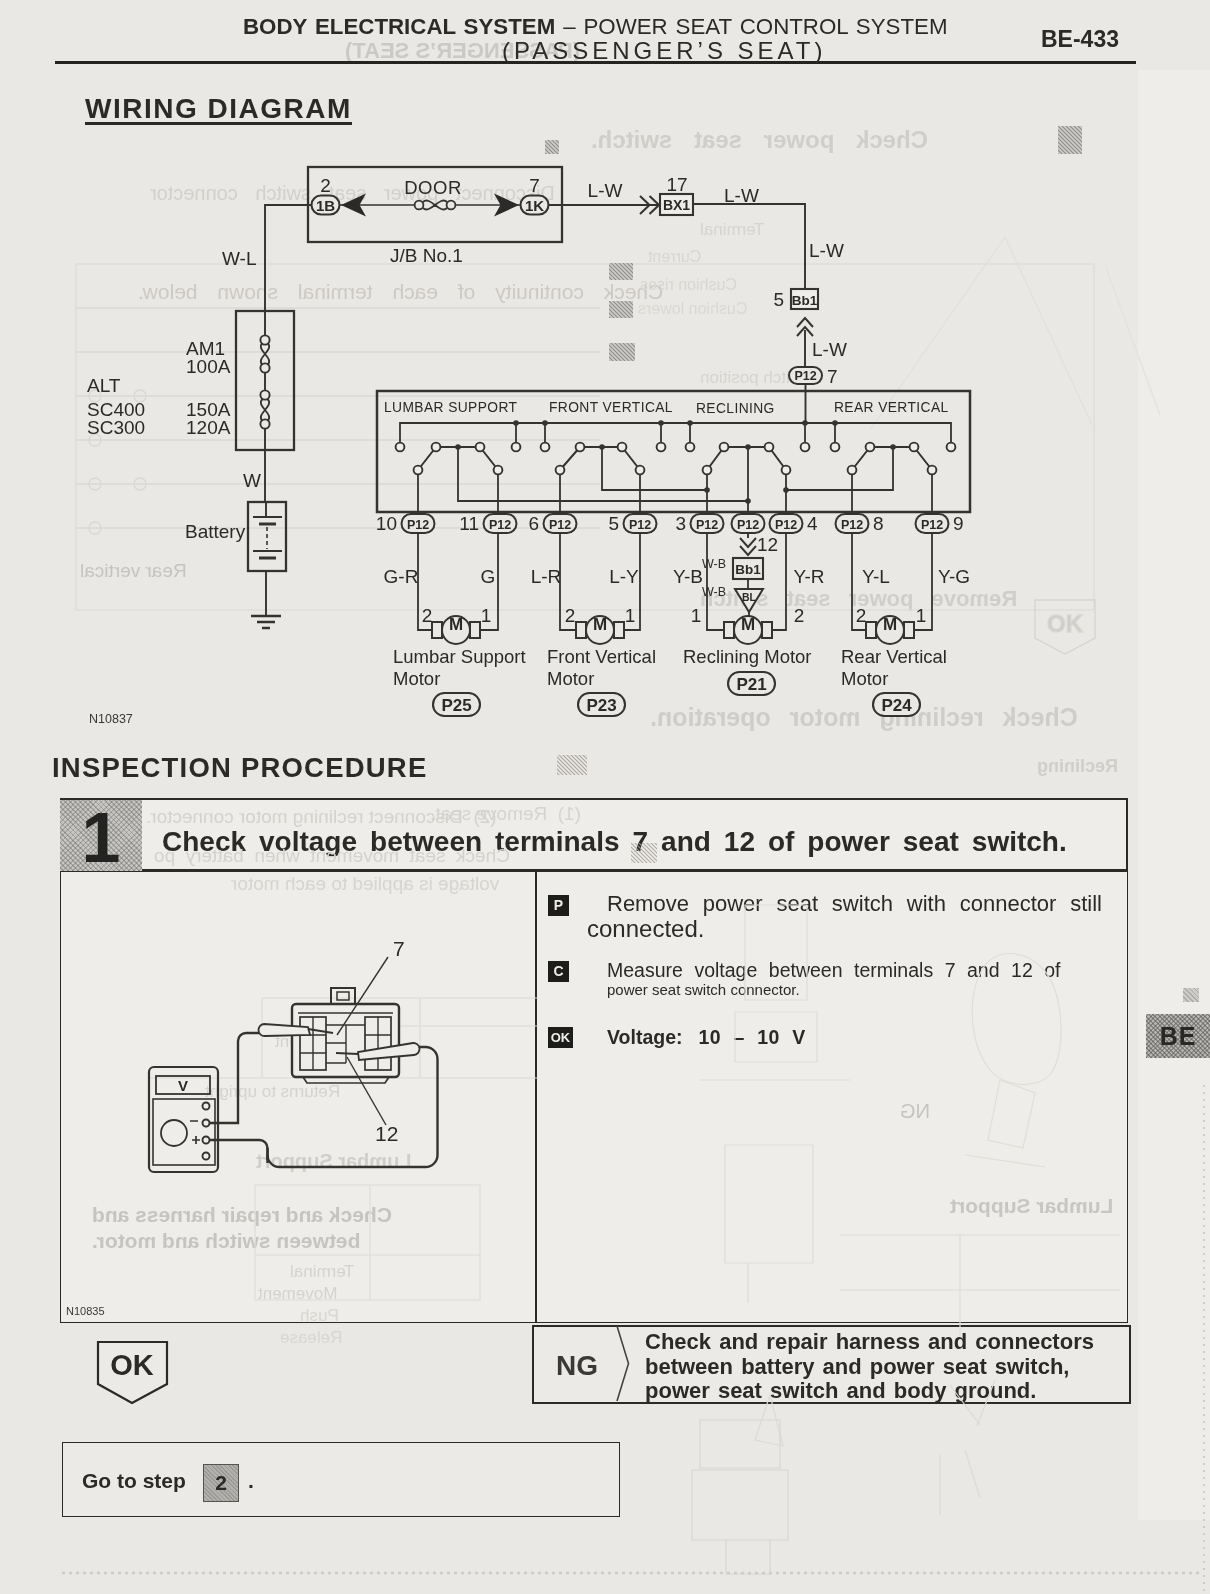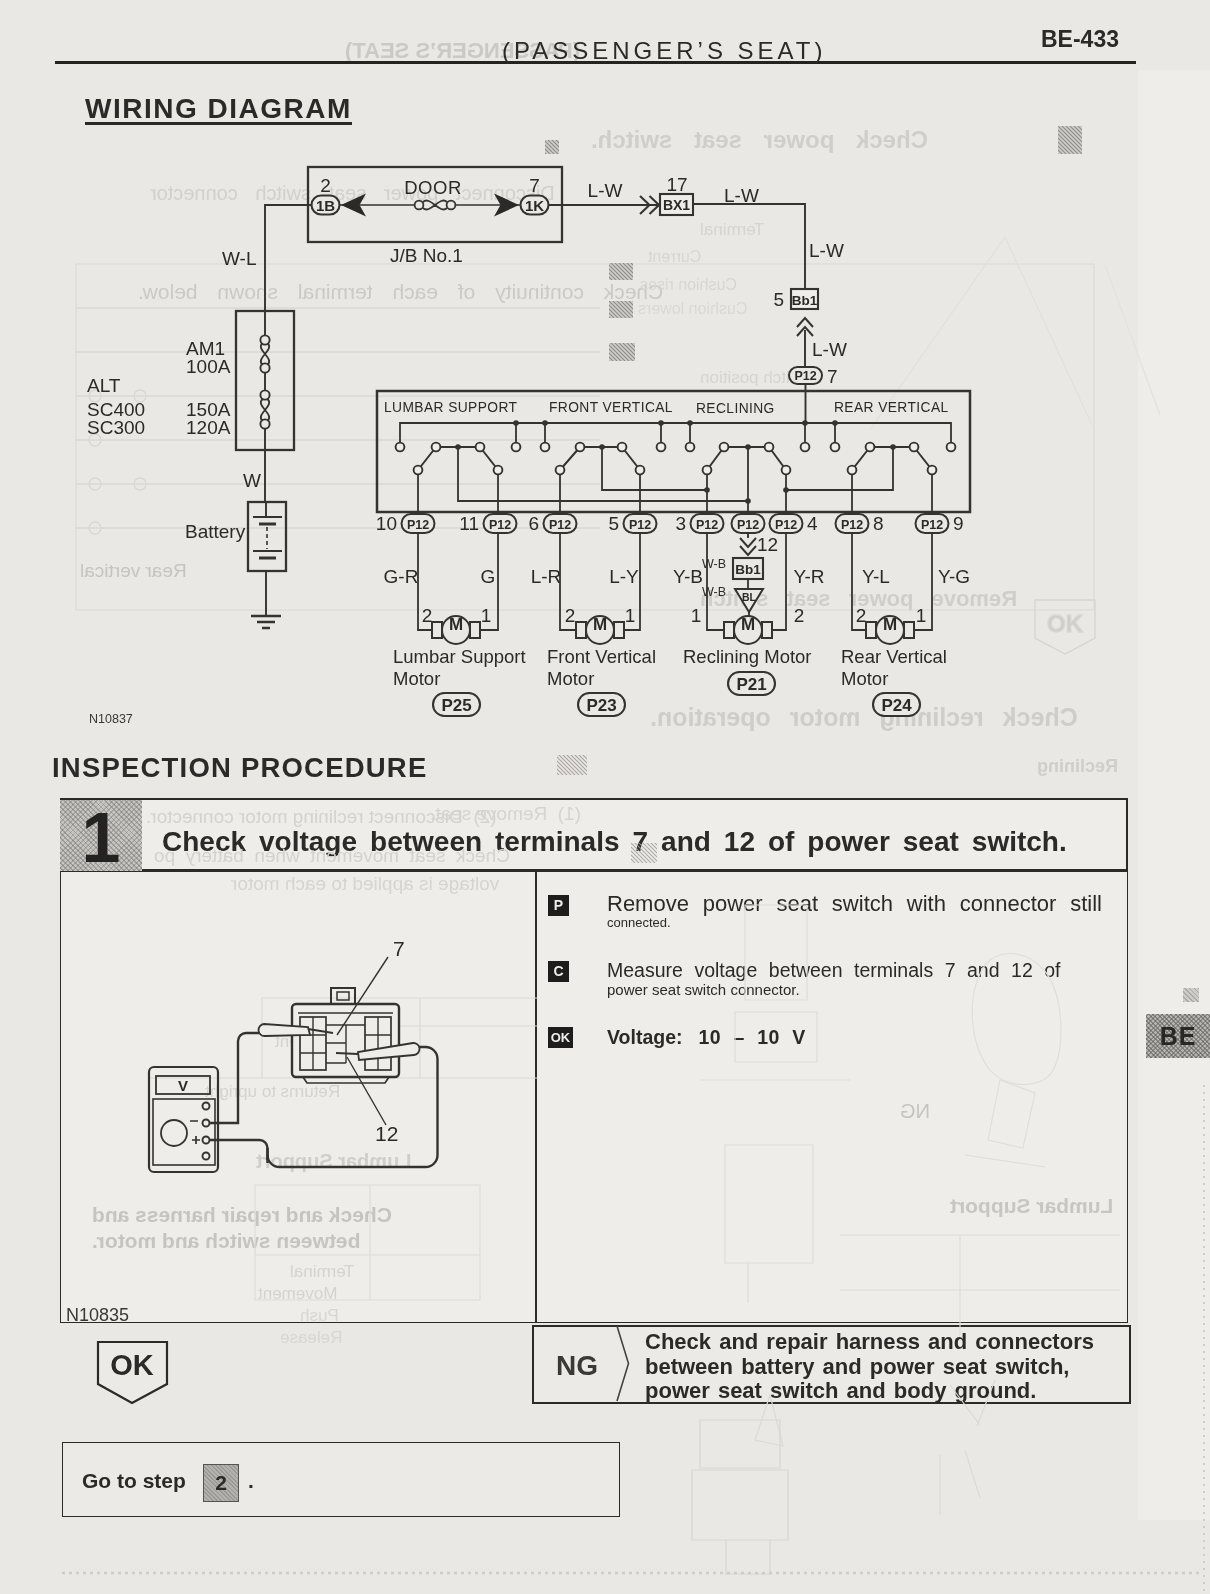--- a/index.html
+++ b/index.html
@@ -301,20 +301,21 @@
 <text x="456.5" y="711" text-anchor="middle" font-size="17">P25</text>
 <text x="601.5" y="711" text-anchor="middle" font-size="17">P23</text>
 <text x="751.5" y="690" text-anchor="middle" font-size="17">P21</text>
 <text x="896.5" y="711" text-anchor="middle" font-size="17">P24</text>
 <text x="726" y="568" font-size="12.5" text-anchor="end" font-weight="normal">W-B</text>
 <text x="726" y="596" font-size="12.5" text-anchor="end" font-weight="normal">W-B</text>
 </g>
 
 </svg>
 
+<div class="t" style="left:243px;top:14px;font-size:22.3px;word-spacing:1.7px"><span class="b">BODY ELECTRICAL SYSTEM</span> – POWER SEAT CONTROL SYSTEM</div>
 <div class="t" style="left:502px;top:37px;font-size:24px;letter-spacing:4px">(PASSENGER’S SEAT)</div>
 <div class="t b" style="left:1041px;top:26px;font-size:23px">BE-433</div>
 
 <div class="t b" style="left:85px;top:93px;font-size:28px;letter-spacing:1.5px">WIRING DIAGRAM</div>
 <div style="position:absolute;left:85px;top:122px;width:267px;height:3px;background:#2c2a28"></div>
 
 <div class="t b" style="left:52px;top:752px;font-size:27.5px;letter-spacing:1.2px">INSPECTION PROCEDURE</div>
 
 <div style="position:absolute;left:60px;top:798px;width:1068px;height:73px;border:2px solid #2c2a28;box-sizing:border-box;background:#efede9"></div>
 <div id="sq1" style="position:absolute;left:60px;top:800px;width:82px;height:79px;background:#c8c6c2;background-image:repeating-linear-gradient(45deg,rgba(100,98,94,.38) 0 1.3px,rgba(0,0,0,0) 1.3px 3.6px),repeating-linear-gradient(-45deg,rgba(100,98,94,.30) 0 1.3px,rgba(0,0,0,0) 1.3px 3.6px)"></div>
@@ -336,29 +337,29 @@
 <div class="g gb" style="left:92px;top:1229px;font-size:21px;color:#c6c4c0">between switch and motor.</div>
 <div class="g" style="left:290px;top:1262px;font-size:17px;color:#d5d3cf">Terminal</div>
 <div class="g" style="left:258px;top:1284px;font-size:17px;color:#d5d3cf">Movement</div>
 <div class="g" style="left:300px;top:1306px;font-size:17px;color:#d8d6d2">Push</div>
 <div class="g" style="left:280px;top:1328px;font-size:17px;color:#d8d6d2">Release</div>
 <div class="g gb" style="left:950px;top:1194px;font-size:21px;color:#c8c6c2">Lumbar Support</div>
 <div class="g" style="left:900px;top:1100px;font-size:20px;color:#c6c4c0">NG</div>
 
 <div style="position:absolute;left:548px;top:895px;width:21px;height:21px;background:#1d1d1b;color:#efede9;font-weight:bold;font-size:14px;text-align:center;line-height:21px">P</div>
 <div class="t" style="left:607px;top:891px;font-size:22px;word-spacing:7.7px">Remove power seat switch with connector still</div>
-<div class="t" style="left:607px;top:915px;font-size:13px">connected.</div>
+<div class="t" style="left:587px;top:915px;font-size:24px">connected.</div>
 <div style="position:absolute;left:548px;top:961px;width:21px;height:21px;background:#1d1d1b;color:#efede9;font-weight:bold;font-size:14px;text-align:center;line-height:21px">C</div>
 <div class="t" style="left:607px;top:959px;font-size:19.5px;word-spacing:6.1px">Measure voltage between terminals 7 and 12 of</div>
 <div class="t" style="left:607px;top:981px;font-size:15px">power seat switch connector.</div>
 <div style="position:absolute;left:548px;top:1027px;width:25px;height:21px;background:#1d1d1b;color:#efede9;font-weight:bold;font-size:13px;text-align:center;line-height:21px">OK</div>
 <div class="t b" style="left:607px;top:1026px;font-size:19.5px">Voltage:<span style="display:inline-block;width:16px"></span><span style="word-spacing:7px;letter-spacing:0.3px">10 – 10 V</span></div>
 
 <div class="t" style="left:89px;top:712px;font-size:12.5px;color:#3a3836">N10837</div>
-<div class="t" style="left:66px;top:1305px;font-size:18px;color:#3a3836">N10835</div>
+<div class="t" style="left:66px;top:1305px;font-size:11px;color:#3a3836">N10835</div>
 
 <div style="position:absolute;left:532px;top:1325px;width:599px;height:79px;border:2px solid #2c2a28;box-sizing:border-box;background:#eceae6"></div>
 <div class="t b" style="left:556px;top:1350px;font-size:28px;color:#3b3937">NG</div>
 <div class="t b" style="left:645px;top:1330px;font-size:22px;line-height:24.5px;word-spacing:2px">Check and repair harness and connectors<br>between battery and power seat switch,<br>power seat switch and body ground.</div>
 
 <div style="position:absolute;left:62px;top:1442px;width:558px;height:75px;border:1.7px solid #2c2a28;box-sizing:border-box;background:#eceae6"></div>
 <div class="t b" style="left:82px;top:1469px;font-size:21px">Go to step</div>
 <div style="position:absolute;left:203px;top:1464px;width:36px;height:38px;background:#b3b1ad;background-image:repeating-linear-gradient(45deg,rgba(85,83,79,.25) 0 1.2px,rgba(0,0,0,0) 1.2px 3px);border:1.5px solid #56544f;box-sizing:border-box;color:#2c2a28;font-weight:bold;font-size:21px;text-align:center;line-height:35px">2</div>
 <div class="t b" style="left:248px;top:1469px;font-size:21px">.</div>
 

